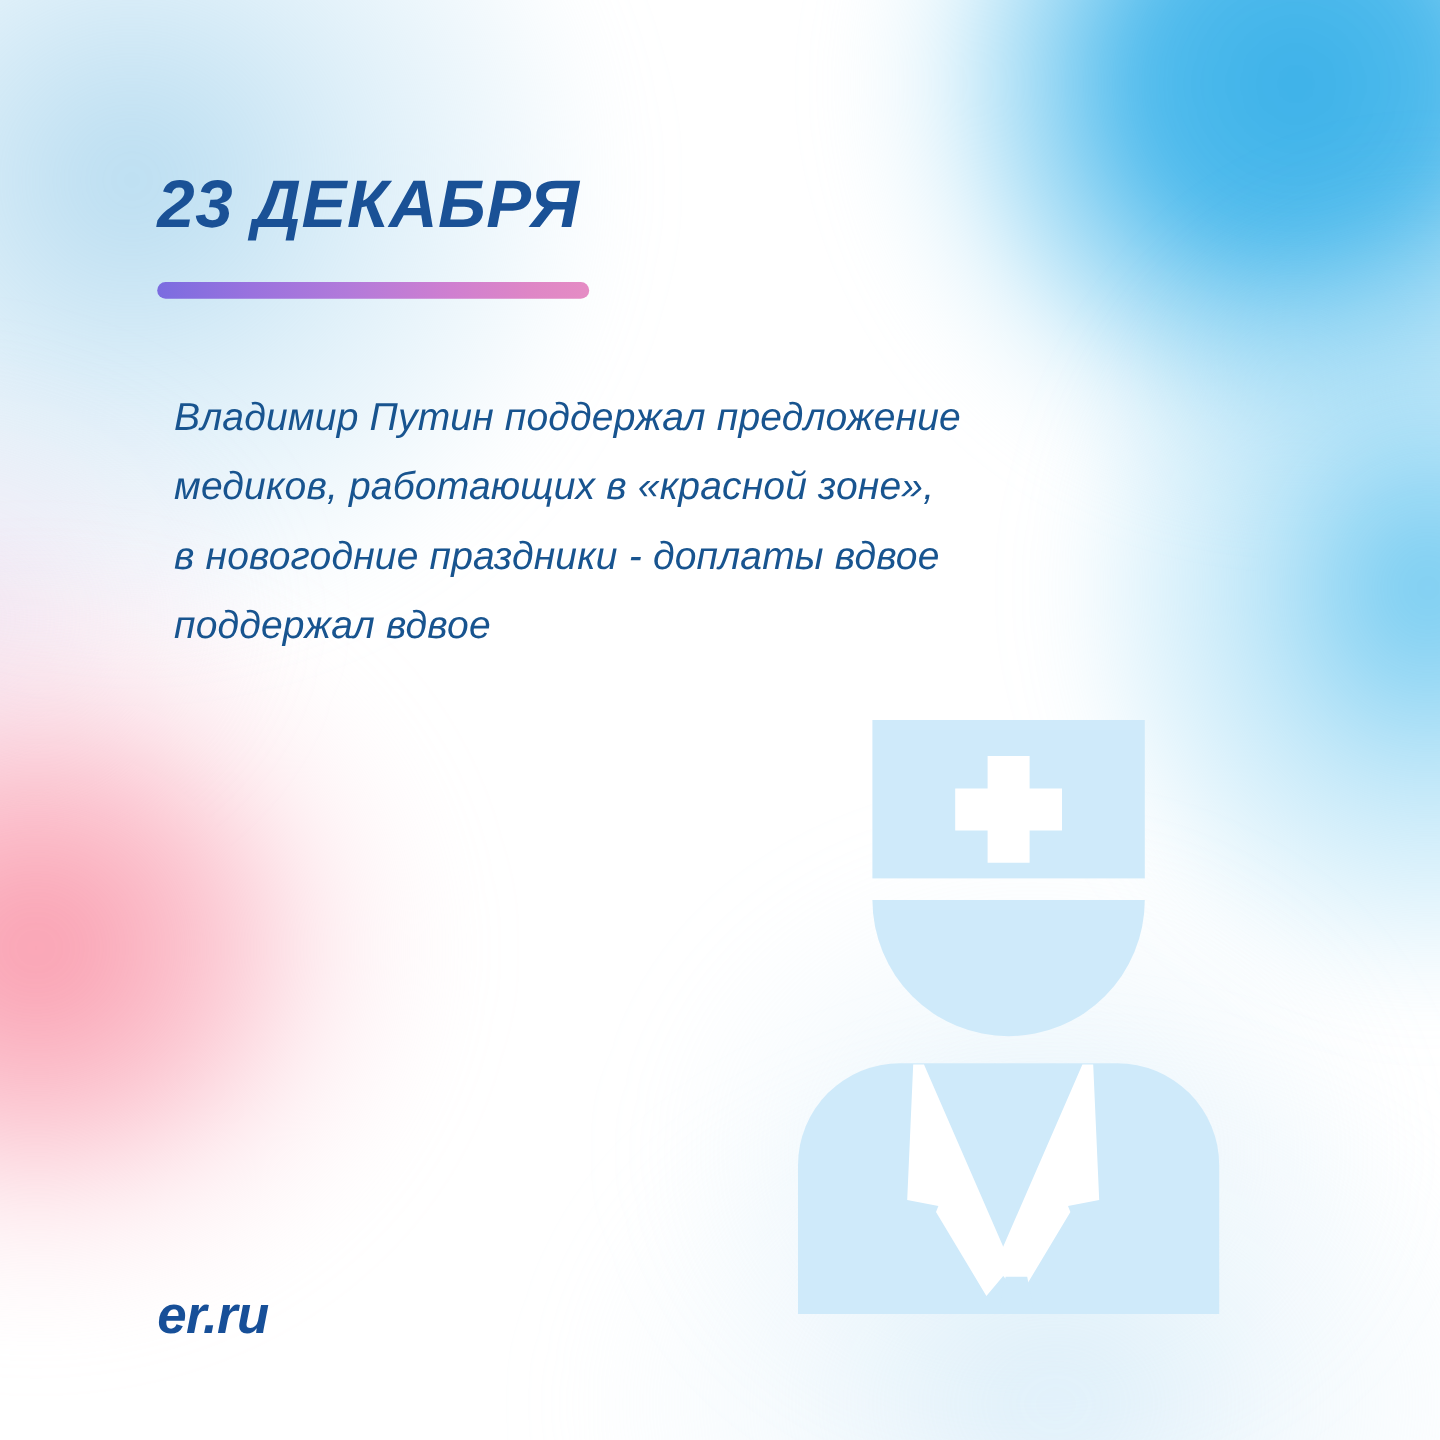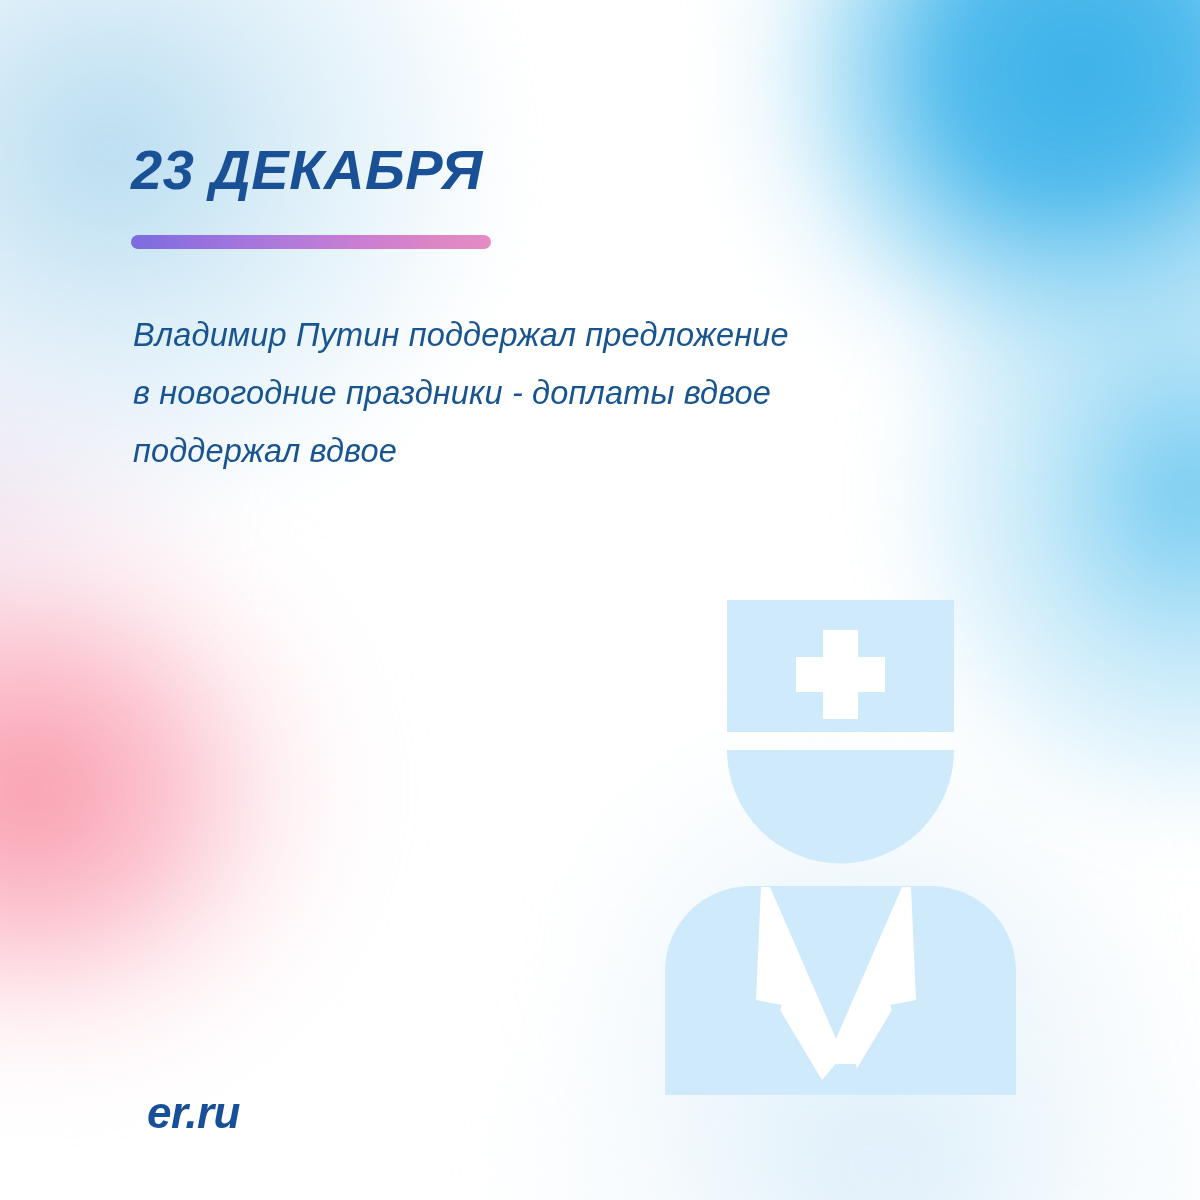--- a/index.html
+++ b/index.html
@@ -173,35 +173,35 @@
                 #cf7fd0 68%,
                 #de86c6 86%,
                 #e58cc4 100%);
   }
 
   .body-copy {
     position: absolute;
     top: 288px;
     left: 2px;
     width: 960px;
-    margin: 0;
+    margin: 12px;
     color: #18548f;
     font-size: 32.5px;
     font-weight: 400;
     line-height: 58px;
     letter-spacing: 0.15px;
   }
 
   .body-copy .line { display: block; white-space: nowrap; }
 
   .logo {
     position: absolute;
     left: 0;
     top: 1057px;
-    margin: 16px;
+    margin: 0;
     font-size: 44px;
     font-weight: 700;
     letter-spacing: -0.5px;
     color: #174f98;
     line-height: 1;
   }
 </style>
 </head>
 <body>
 
@@ -237,20 +237,21 @@
   </div>
 
   <div class="content">
 
     <h1 class="headline">23 ДЕКАБРЯ</h1>
 
     <div class="rule"></div>
 
     <p class="body-copy">
       <span class="line">Владимир Путин поддержал предложение</span>
+      <span class="line">медиков, работающих в «красной зоне»,</span>
       <span class="line">в новогодние праздники - доплаты вдвое</span>
       <span class="line">поддержал вдвое</span>
     </p>
 
     <p class="logo">er.ru</p>
 
   </div>
 </div>
 
 </body></html>

